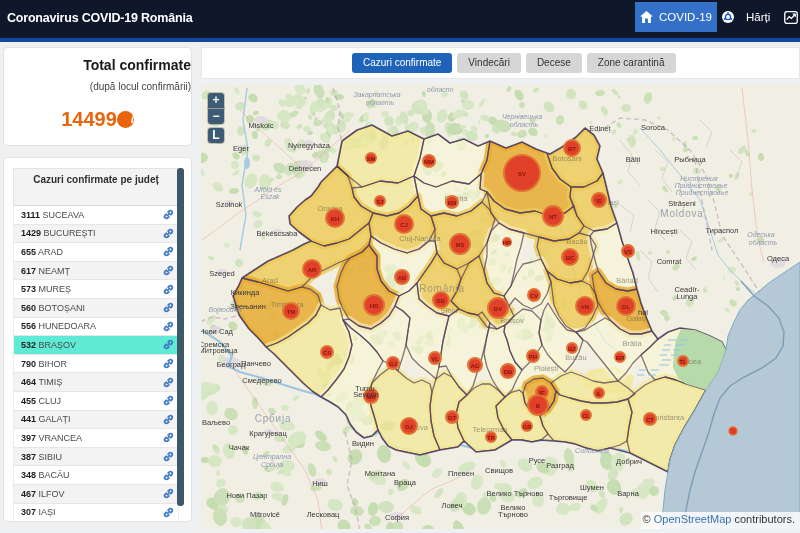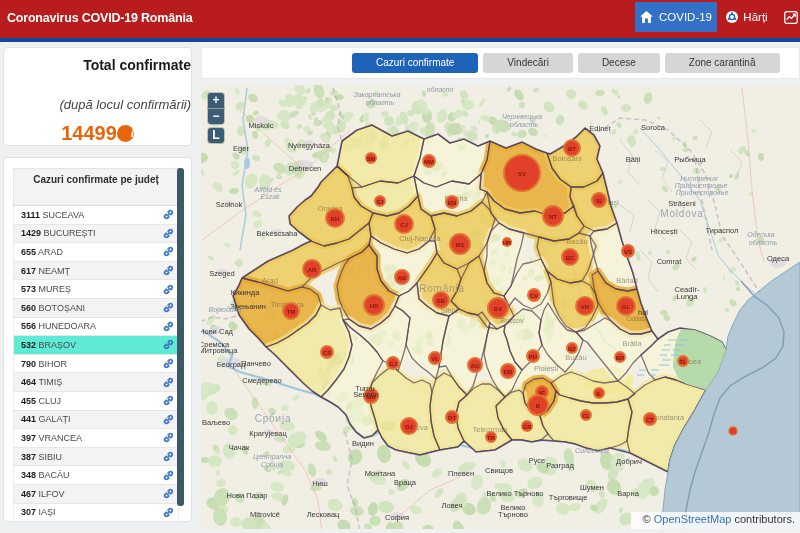--- a/index.html
+++ b/index.html
@@ -1,49 +1,49 @@
 <!DOCTYPE html>
 <html><head><meta charset="utf-8">
 <style>
 *{margin:0;padding:0;box-sizing:border-box}
 body{width:800px;height:533px;font-family:"Liberation Sans",sans-serif;background:#eef0f2;overflow:hidden;position:relative}
-.hdr{position:absolute;left:0;top:0;width:800px;height:42px;background:#b91c1c;border-bottom:4px solid #12479e;box-sizing:border-box}
+.hdr{position:absolute;left:0;top:0;width:800px;height:42px;background:#0f172a;border-bottom:4px solid #12479e;box-sizing:border-box}
 .hdr .brand{position:absolute;left:7px;top:11px;color:#fff;font-weight:bold;font-size:12.5px;letter-spacing:-0.2px}
 .navtab{position:absolute;top:2px;height:30px;display:flex;align-items:center;color:#fff;font-size:11.5px}
 .card{position:absolute;background:#fff;border:1px solid #e2e2e2;border-radius:4px}
 .c1{left:3px;top:47px;width:189px;height:99px;text-align:right}
 .c1 h1{font-size:14px;color:#1a1a1a;margin-top:9px;font-weight:bold}
-.c1 .sub{font-size:13px;font-style:italic;color:#444;margin-top:24px}
-.c1 .big{font-size:20px;font-weight:bold;color:#e8650c;margin-top:10px;display:flex;align-items:center;justify-content:center;gap:0}
+.c1 .sub{font-size:10px;color:#444;margin-top:8px}
+.c1 .big{font-size:20px;font-weight:bold;color:#e8650c;margin-top:16px;display:flex;align-items:center;justify-content:center;gap:0}
 .iinfo{display:inline-block;width:17px;height:17px;border-radius:50%;background:#e8650c;color:#fff;font-size:11px;font-weight:bold;font-style:italic;line-height:17px;font-family:"Liberation Serif",serif}
 .c2{left:3px;top:157px;width:189px;height:365px}
 .tbl{position:absolute;left:9px;top:10px;width:166px}
 .thead{background:#f3f3f3;border:1px solid #e4e4e4;border-bottom:1px solid #dcdcdc;font-weight:bold;font-size:10px;color:#2f2f2f;text-align:center;height:38px;line-height:22px}
 .trow{display:flex;justify-content:space-between;align-items:center;height:18.6px;border-bottom:1px solid #e6e6e6;border-left:1px solid #ececec;border-right:1px solid #ececec;font-size:9px;color:#1d1d1d;padding:0 4px 0 7px}
 .trow .cname{color:#4a4a4a}
 .sbar{position:absolute;right:7px;top:10px;width:7px;height:338px;background:#3f5868;border-radius:3px}
 .toolbar{position:absolute;left:201px;top:47px;width:599px;height:32px;background:#fff;border:1px solid #e8e8e8}
 .btns{position:absolute;left:150px;top:5px;display:flex;gap:5px}
-.btn{height:20px;line-height:20px;padding:0 24px;font-size:10px;border-radius:3px;background:#d6d6d6;color:#333}
+.btn{height:20px;line-height:20px;padding:0 11px;font-size:10px;border-radius:3px;background:#d6d6d6;color:#333}
 .btn.act{background:#1e63b8;color:#fff}
 .map{position:absolute;left:201px;top:85px;width:599px;height:444px;background:#f1efe4;overflow:hidden}
 .zbtn{position:absolute;width:16px;height:15px;background:#3e5b76;color:#fff;text-align:center;font-weight:bold;font-size:12px;line-height:15px;border-radius:3px;box-shadow:0 0 0 1px rgba(0,0,0,0.2)}
-.attr{position:absolute;right:0;bottom:0;height:17px;background:rgba(255,255,255,0.82);font-size:11px;color:#333;padding:1px 5px 0 12px}
+.attr{position:absolute;right:0;bottom:0;height:17px;background:rgba(255,255,255,0.82);font-size:11px;color:#333;padding:1px 5px 0 2px}
 .attr a{color:#3a73ad;text-decoration:none}
 </style></head>
 <body>
 <div class="hdr">
  <div class="brand">Coronavirus COVID-19 România</div>
  <div class="navtab" style="left:635px;width:82px;background:#3470c8;justify-content:center;gap:6px">
    <svg width="13" height="12" viewBox="0 0 16 15">
         <path d="M8 0 L16 7 L13.5 7 L13.5 15 L9.8 15 L9.8 9.5 L6.2 9.5 L6.2 15 L2.5 15 L2.5 7 L0 7 Z" fill="#fff"></path>
       </svg>
    <span>COVID-19</span>
     </div>
- <div class="navtab" style="left:722px;width:50px;justify-content:center;gap:5px">
+ <div class="navtab" style="left:722px;width:50px;justify-content:flex-start;gap:12px">
    <svg width="12" height="12" viewBox="0 0 12 12">
         <circle cx="6" cy="6" r="6" fill="#fff"></circle>
         <circle cx="6" cy="6" r="2.6" fill="none" stroke="#1b5cbe" stroke-width="1.4"></circle>
         <circle cx="6" cy="2.2" r="1" fill="#1b5cbe"></circle>
         <circle cx="9.4" cy="8" r="1" fill="#1b5cbe"></circle>
         <circle cx="2.6" cy="8" r="1" fill="#1b5cbe"></circle>
       </svg>
    <span>Hărți</span>
     </div>
  <div class="navtab" style="left:782px;width:18px;justify-content:center">

